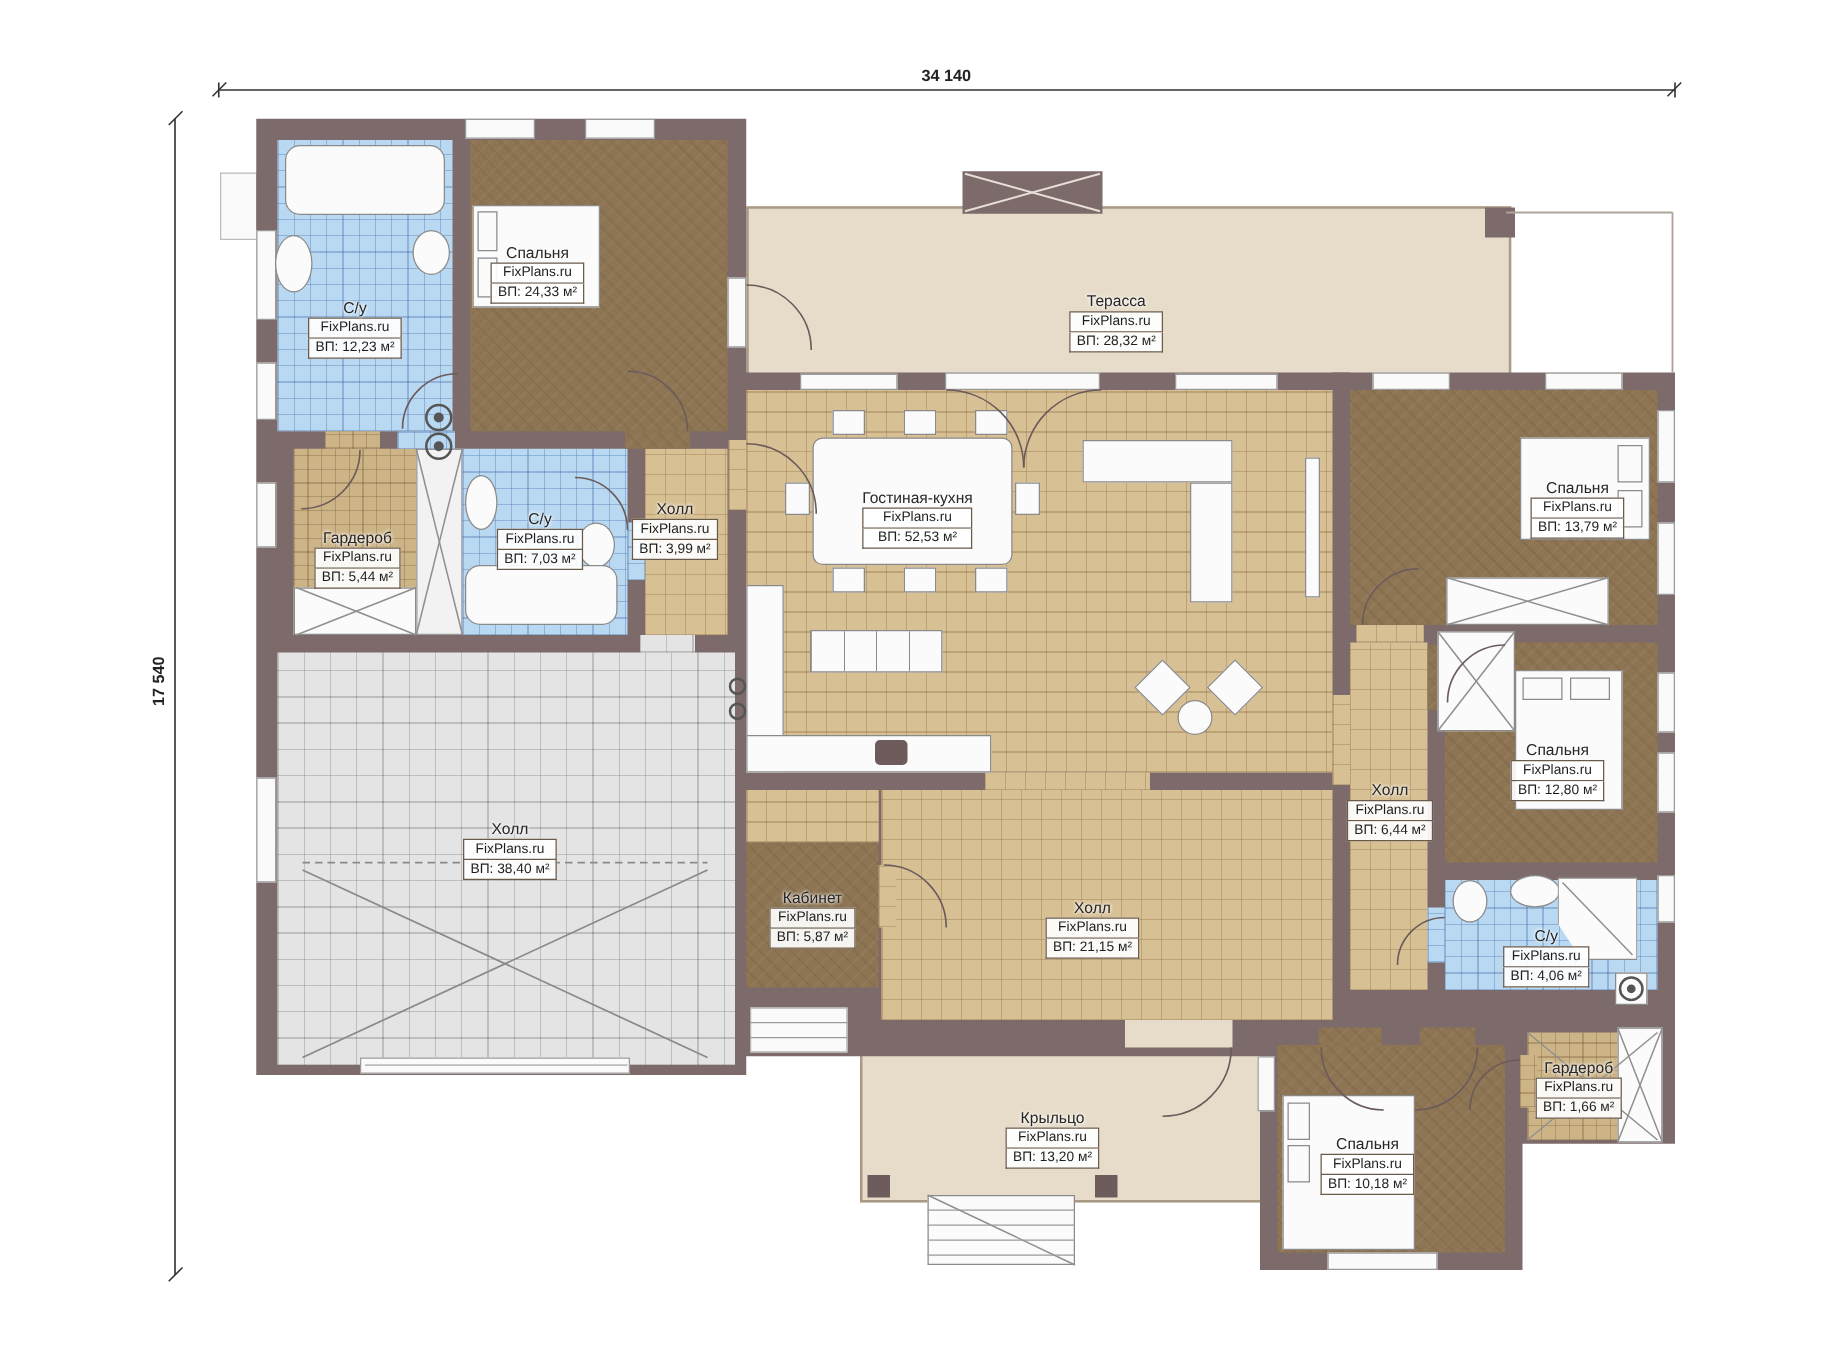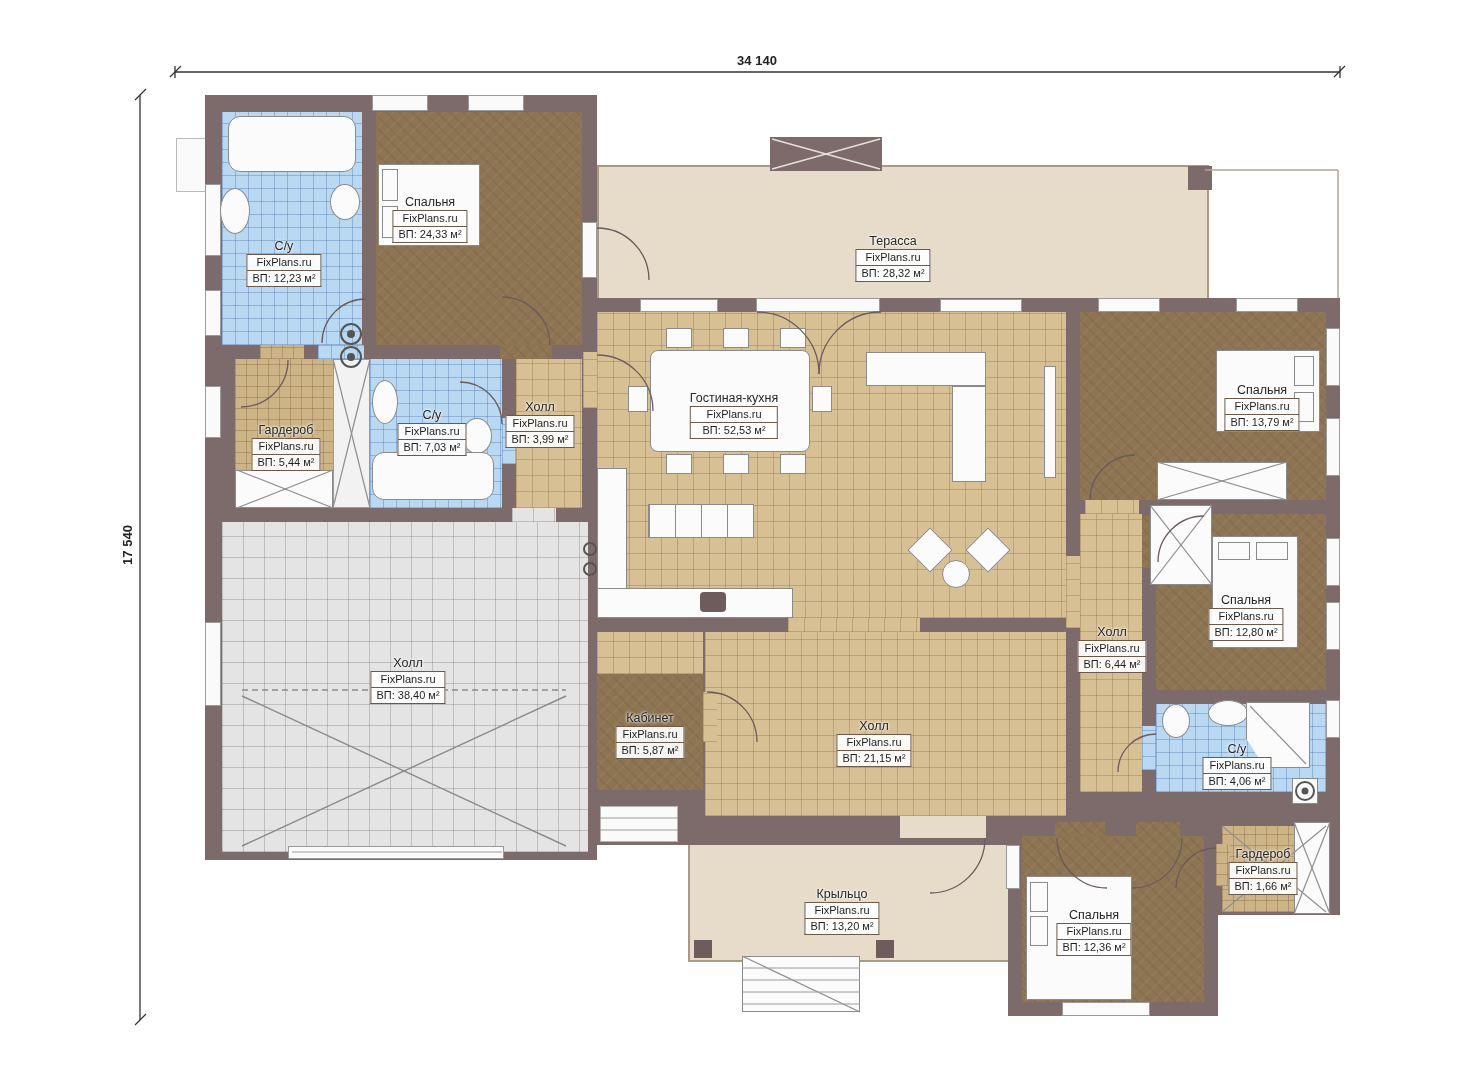--- a/index.html
+++ b/index.html
@@ -342,16 +342,16 @@
     <div class="rbox second">ВП: 1,66 м²</div>
   </div>
   <div class="room-label" style="left:842px;top:895px;">
     <div class="rname">Крыльцо</div>
     <div class="rbox">FixPlans.ru</div>
     <div class="rbox second">ВП: 13,20 м²</div>
   </div>
   <div class="room-label" style="left:1094px;top:916px;">
     <div class="rname">Спальня</div>
     <div class="rbox">FixPlans.ru</div>
-    <div class="rbox second">ВП: 12,36 м²</div>
+    <div class="rbox second">ВП: 10,18 м²</div>
   </div>
 
 </div>
 
 </body></html>

